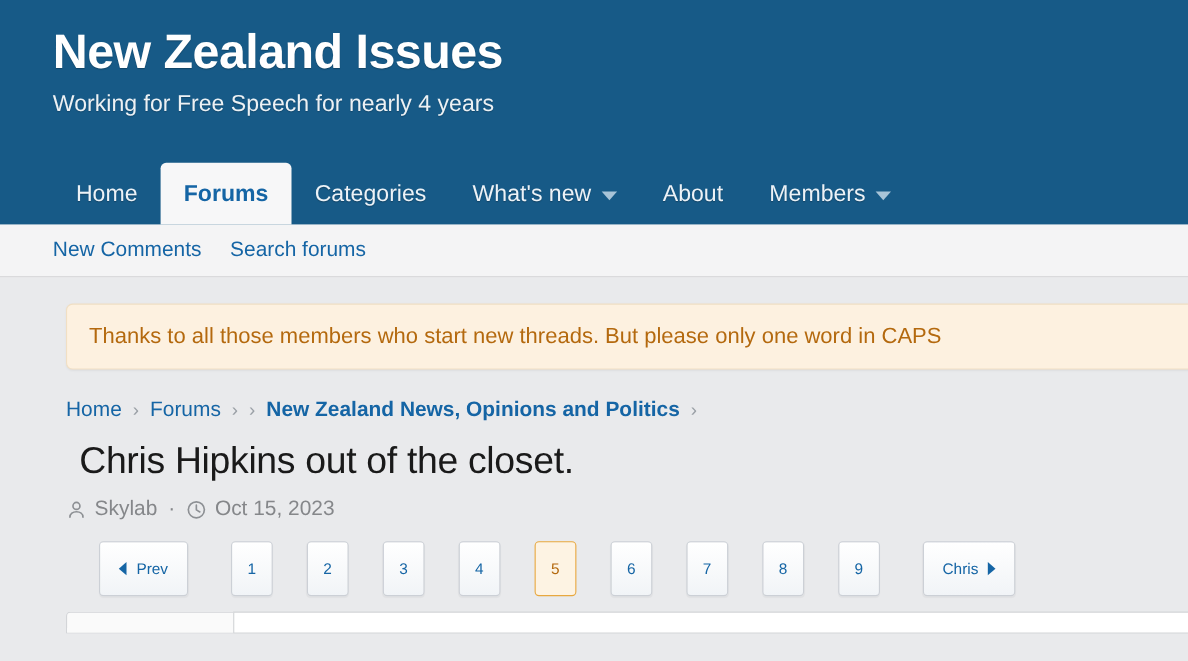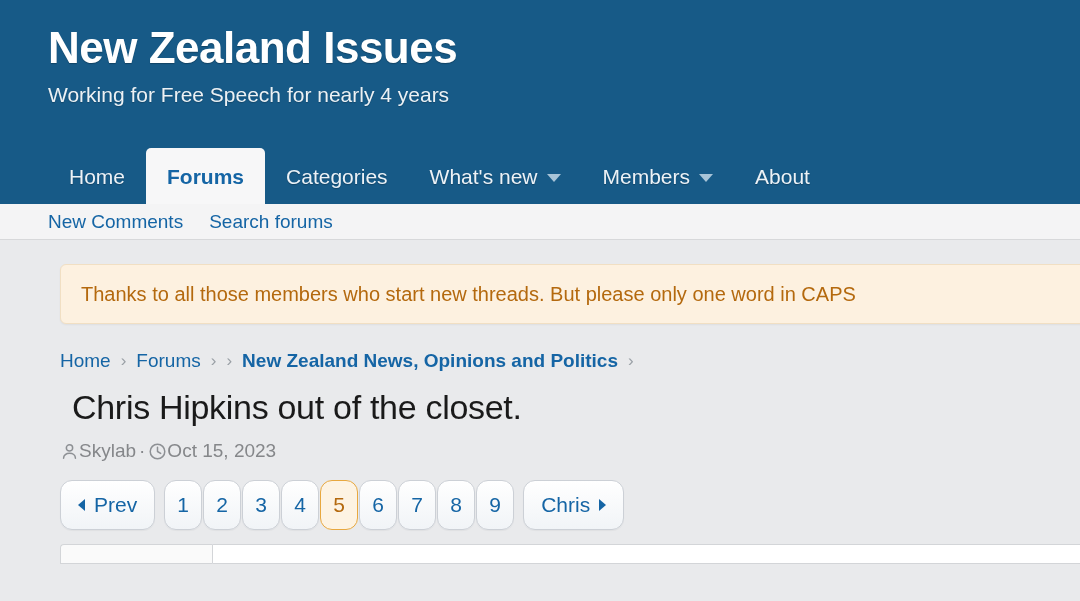--- a/index.html
+++ b/index.html
@@ -81,21 +81,21 @@
     border-left: 7px solid transparent;
     border-right: 7px solid transparent;
     border-top: 8px solid #a8c4d8;
     display: inline-block;
     margin-top: 3px;
   }
 
   
   .subnav {
     background: #f4f4f5;
-    height: 36px;
+    height: 48px;
     padding-left: 48px;
     display: flex;
     align-items: center;
     gap: 26px;
     border-bottom: 1px solid #d7d8da;
     box-sizing: border-box;
   }
   .subnav-item {
     color: #1565a5;
     font-size: 19px;
@@ -149,20 +149,21 @@
     color: #1a1a1a;
     font-weight: normal;
     margin: 16px 0 0 12px;
     letter-spacing: -0.3px;
     line-height: 1.15;
   }
 
   .byline {
     display: flex;
     align-items: center;
+    gap: 7px;
     margin-top: 13px;
     color: #85878a;
     font-size: 19px;
   }
   .byline .ico {
     display: inline-flex;
     align-items: center;
     justify-content: center;
   }
   .byline .dot {
@@ -180,29 +181,30 @@
   .page-group {
     display: flex;
     gap: 1px;
   }
   .pg {
     min-width: 38px;
     height: 50px;
     box-sizing: border-box;
     background: linear-gradient(#ffffff, #f1f4f7);
     border: 1px solid #ccd0d6;
-    border-radius: 12px;
+    border-radius: 4px;
     color: #1565a5;
-    font-size: 21px;
+    font-size: 14px;
     display: flex;
     align-items: center;
     justify-content: center;
     cursor: pointer;
     padding: 0 10px;
     box-shadow: 0 1px 1px rgba(0,0,0,0.04);
+    margin-left: 30px;
   }
   .pg.wide {
     padding: 0 17px;
     gap: 9px;
   }
   .pg.active {
     background: #fdf3e3;
     border-color: #e8a83f;
     color: #b4690e;
     box-shadow: none;
@@ -262,25 +264,25 @@
     <span>Forums</span>
   </div>
   <div class="nav-item">
     <span>Categories</span>
   </div>
   <div class="nav-item">
     <span>What's new</span>
     <span class="caret-down"></span>
   </div>
   <div class="nav-item">
+    <span>About</span>
+  </div>
+  <div class="nav-item">
     <span>Members</span>
     <span class="caret-down"></span>
-  </div>
-  <div class="nav-item">
-    <span>About</span>
   </div>
 </div>
 
 <div class="subnav">
   <div class="subnav-item">New Comments</div>
   <div class="subnav-item">Search forums</div>
 </div>
 
 <div class="content">
 

